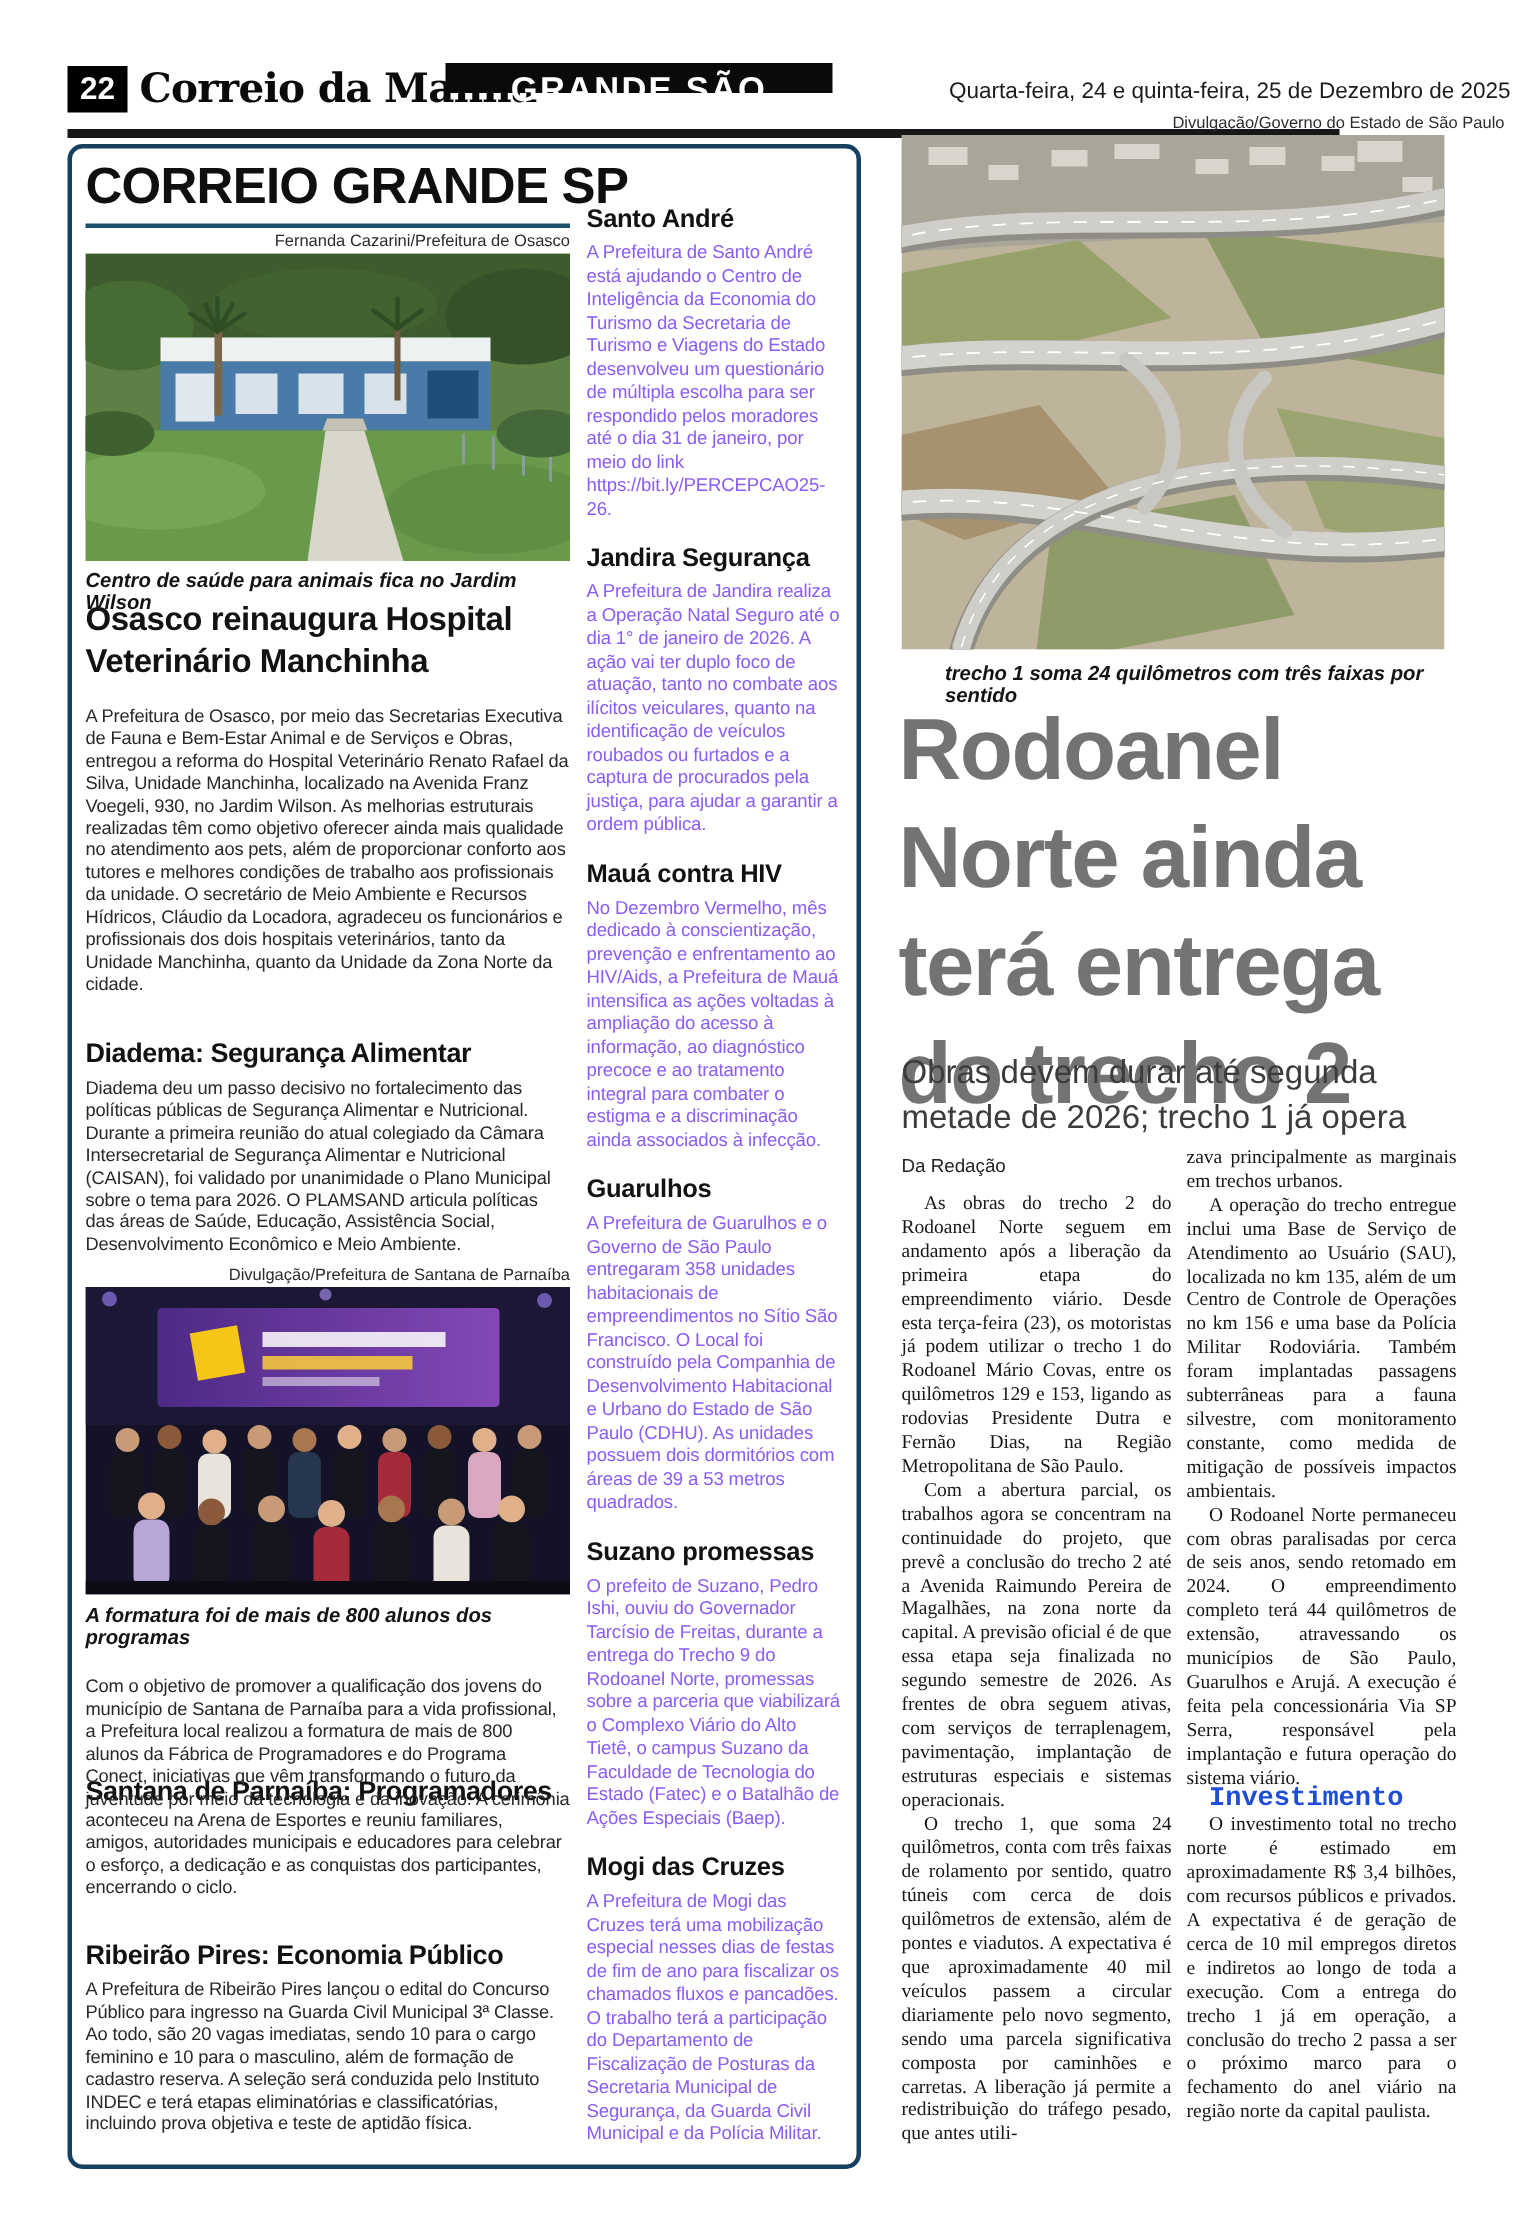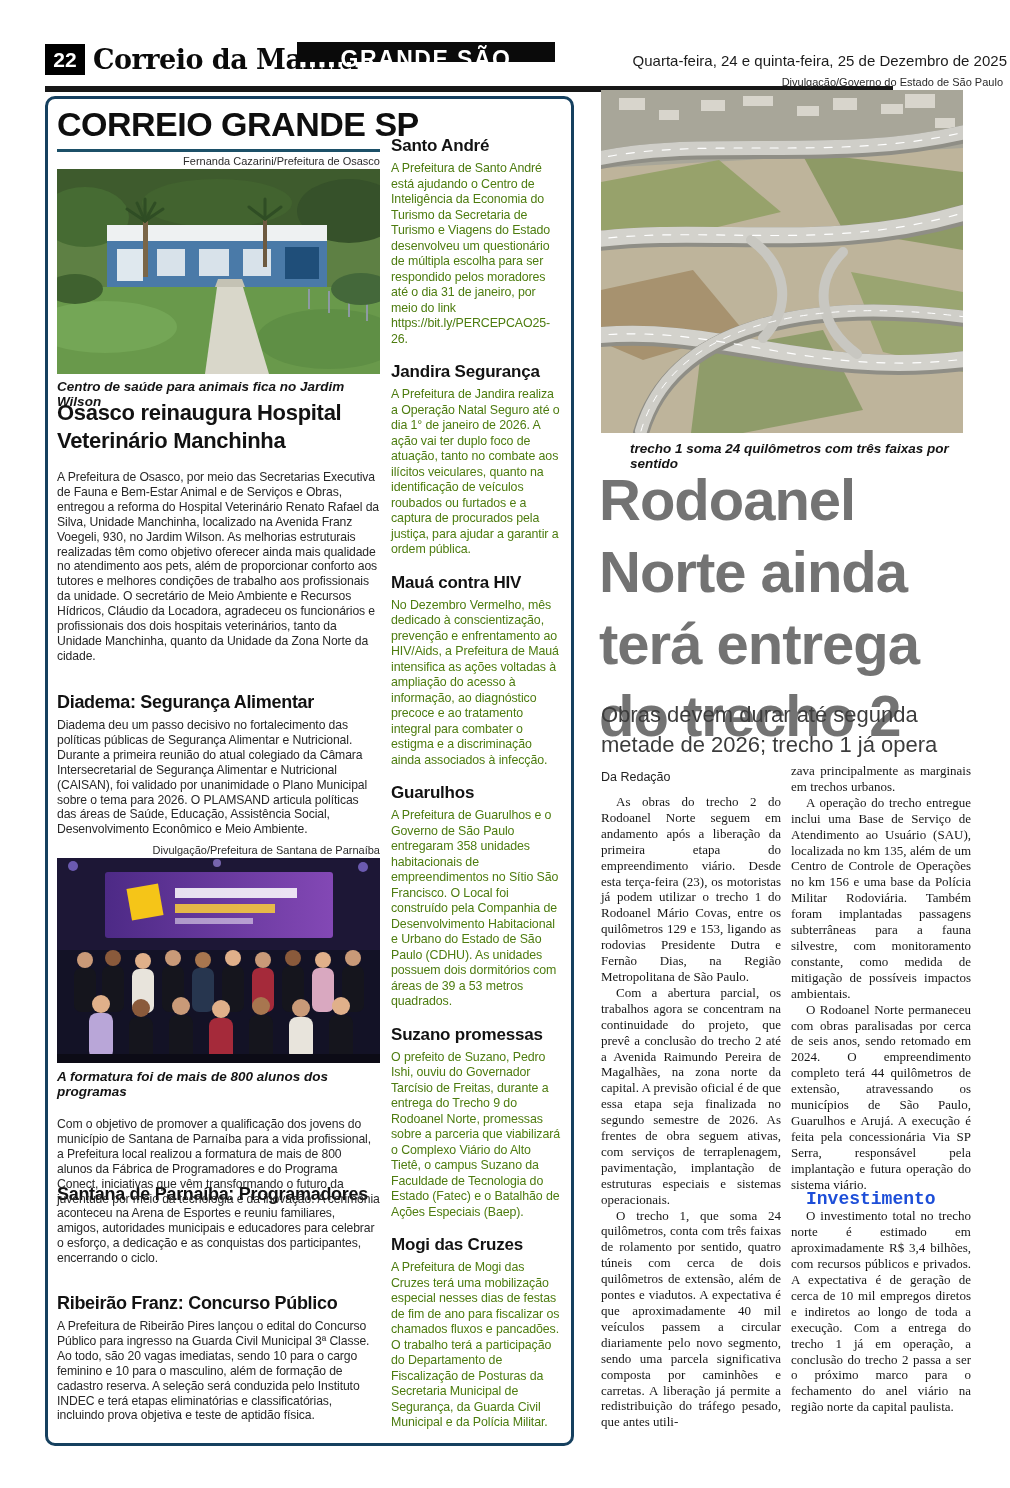--- a/index.html
+++ b/index.html
@@ -18,21 +18,21 @@
   .roundup-title{font-size:34px;font-weight:800;letter-spacing:-0.5px;color:#0f0f0f;}
   .title-rule{background:#1c5068;}
   .caption{font-size:13.5px;font-style:italic;font-weight:600;color:#141414;}
   .h1{font-size:22px;font-weight:700;line-height:1.28;color:#121212;white-space:pre-line;letter-spacing:-0.3px;}
   .h2{font-size:18px;font-weight:700;color:#121212;letter-spacing:-0.3px;}
   .body-s{font-size:12.2px;line-height:14.9px;letter-spacing:-0.1px;color:#282828;}
   
   .briefs{display:flex;flex-direction:column;}
   .brief-h{font-size:17px;font-weight:700;color:#121212;margin:15px 0 5px;letter-spacing:-0.2px;}
   .brief-h.first{margin-top:0;}
-  .brief-p{font-size:12.4px;line-height:15.5px;letter-spacing:-0.1px;color:#4d7c0f;margin:0;}
+  .brief-p{font-size:12.4px;line-height:15.5px;letter-spacing:-0.1px;color:#8b5cf6;margin:0;}
   
   .main-headline{font-size:58px;line-height:1.24;font-weight:800;letter-spacing:-1px;color:#737373;white-space:pre-line;}
   .subhead{font-size:22px;line-height:1.35;color:#3c3c3c;white-space:pre-line;}
   .byline{font-size:12.5px;color:#222;}
   .serifcol{font-family:"Liberation Serif",serif;font-size:13px;line-height:15.9px;text-align:justify;color:#161616;}
   .serifcol p{margin:0;text-indent:15px;}
   .serifcol p.noindent{text-indent:0;}
   .invest-h{font-family:Liberation Mono, monospace;font-size:18px;font-weight:700;margin:7px 0 3px;text-indent:0;color:#1d4ed8;}
 </style>
 </head>
@@ -165,21 +165,21 @@
         <rect x="272" y="157" width="24" height="46" rx="8" fill="#15151d"></rect>
     </g>
     <rect y="196" width="323" height="9" fill="#0c0b16"></rect>
   </svg>
 
   <div class="abs caption" style="left:57px;top:1069px;width:323px;">A formatura foi de mais de 800 alunos dos programas</div>
 
   <div class="abs h2" style="left:57px;top:1140px;width:323px;margin-top:44px;">Santana de Parnaíba: Programadores</div>
   <div class="abs body-s" style="left:57px;top:1117px;width:323px;">Com o objetivo de promover a qualificação dos jovens do município de Santana de Parnaíba para a vida profissional, a Prefeitura local realizou a formatura de mais de 800 alunos da Fábrica de Programadores e do Programa Conect, iniciativas que vêm transformando o futuro da juventude por meio da tecnologia e da inovação. A cerimônia aconteceu na Arena de Esportes e reuniu familiares, amigos, autoridades municipais e educadores para celebrar o esforço, a dedicação e as conquistas dos participantes, encerrando o ciclo.</div>
 
-  <div class="abs h2" style="left:57px;top:1293px;width:323px;">Ribeirão Franz: Concurso Público</div>
+  <div class="abs h2" style="left:57px;top:1293px;width:323px;">Ribeirão Pires: Economia Público</div>
   <div class="abs body-s" style="left:57px;top:1319px;width:323px;">A Prefeitura de Ribeirão Pires lançou o edital do Concurso Público para ingresso na Guarda Civil Municipal 3ª Classe. Ao todo, são 20 vagas imediatas, sendo 10 para o cargo feminino e 10 para o masculino, além de formação de cadastro reserva. A seleção será conduzida pelo Instituto INDEC e terá etapas eliminatórias e classificatórias, incluindo prova objetiva e teste de aptidão física.</div>
 
   <div class="abs briefs" style="left:391px;top:136px;width:172px;">
     <div class="brief-h first">Santo André</div>
     <p class="brief-p">A Prefeitura de Santo André está ajudando o Centro de Inteligência da Economia do Turismo da Secretaria de Turismo e Viagens do Estado desenvolveu um questionário de múltipla escolha para ser respondido pelos moradores até o dia 31 de janeiro, por meio do link https://bit.ly/PERCEPCAO25-26.</p>
     <div class="brief-h">Jandira Segurança</div>
     <p class="brief-p">A Prefeitura de Jandira realiza a Operação Natal Seguro até o dia 1° de janeiro de 2026. A ação vai ter duplo foco de atuação, tanto no combate aos ilícitos veiculares, quanto na identificação de veículos roubados ou furtados e a captura de procurados pela justiça, para ajudar a garantir a ordem pública.</p>
     <div class="brief-h">Mauá contra HIV</div>
     <p class="brief-p">No Dezembro Vermelho, mês dedicado à conscientização, prevenção e enfrentamento ao HIV/Aids, a Prefeitura de Mauá intensifica as ações voltadas à ampliação do acesso à informação, ao diagnóstico precoce e ao tratamento integral para combater o estigma e a discriminação ainda associados à infecção.</p>
     <div class="brief-h">Guarulhos</div>

